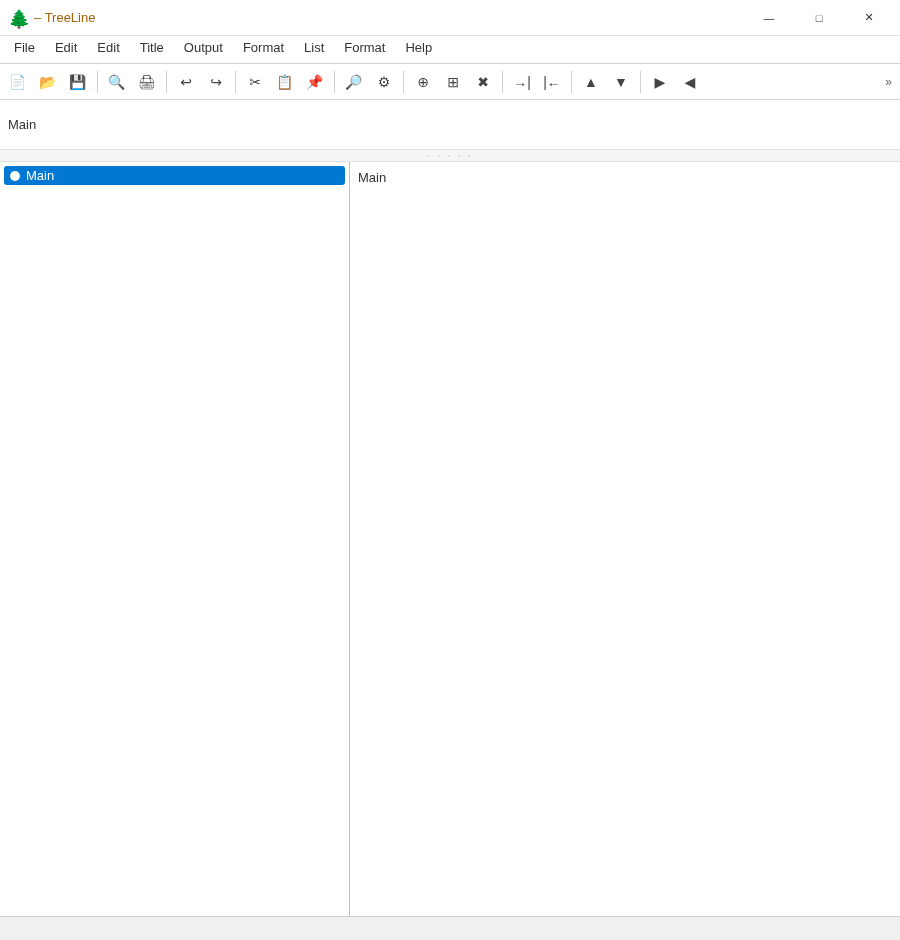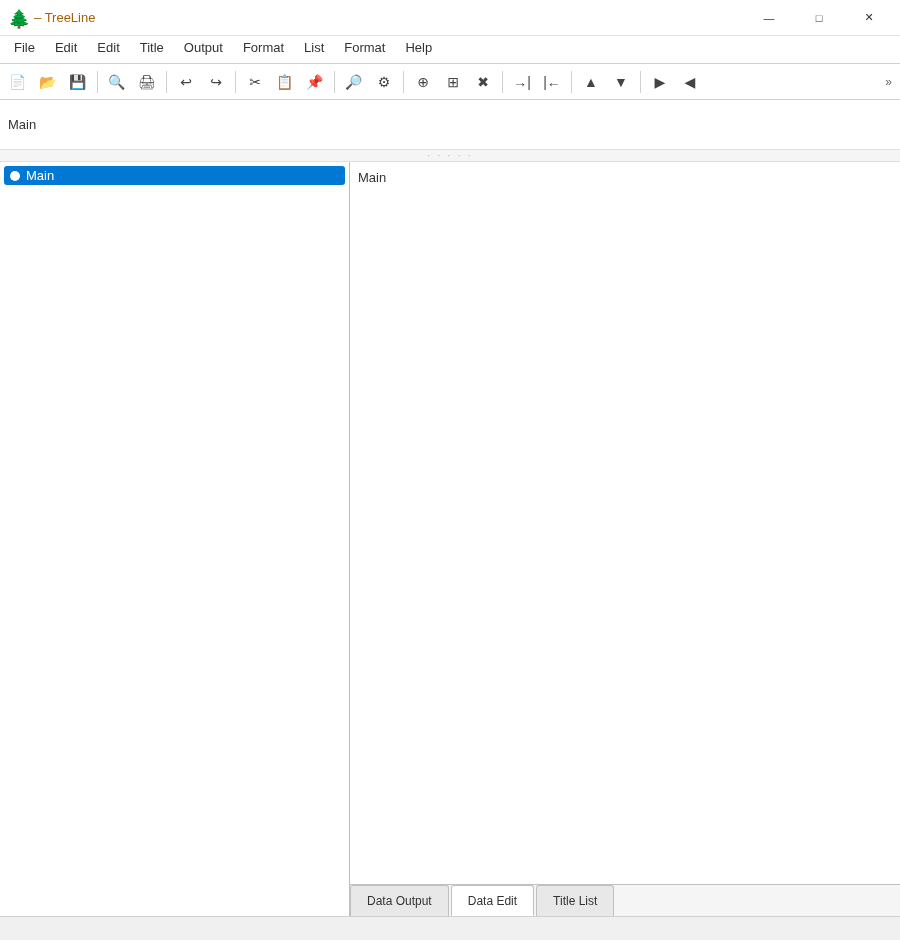--- a/index.html
+++ b/index.html
@@ -320,24 +320,18 @@
         <div class="tree-node-dot"></div>
         <span class="tree-node-label">Main</span>
       </div>
     </div>
 
   <div id="right-panel">
     <div id="right-content">
       <span>Main</span>
     </div>
 
-    <div id="bottom-tabs">
-
-    <button class="tab-btn">Data Output</button>
-        <button class="tab-btn active">Data Edit</button>
-        <button class="tab-btn">Title List</button>
-      </div>
   </div>
 </div>
 
 <div id="status-bar">
   <span></span>
 </div>
 
 </body></html>

